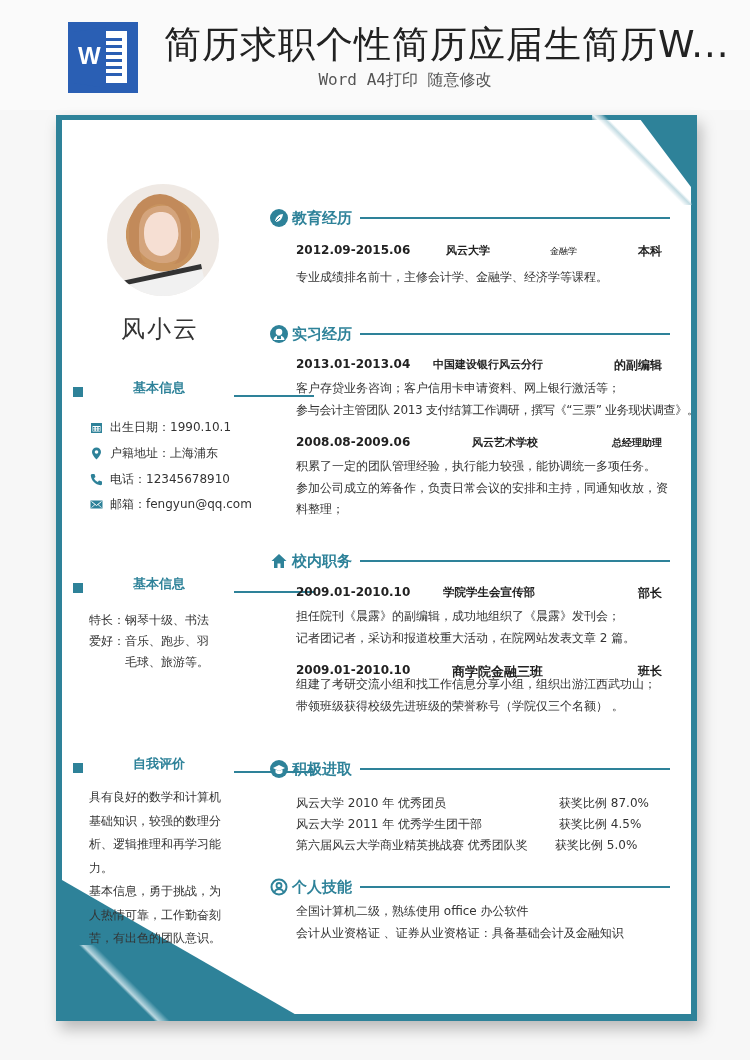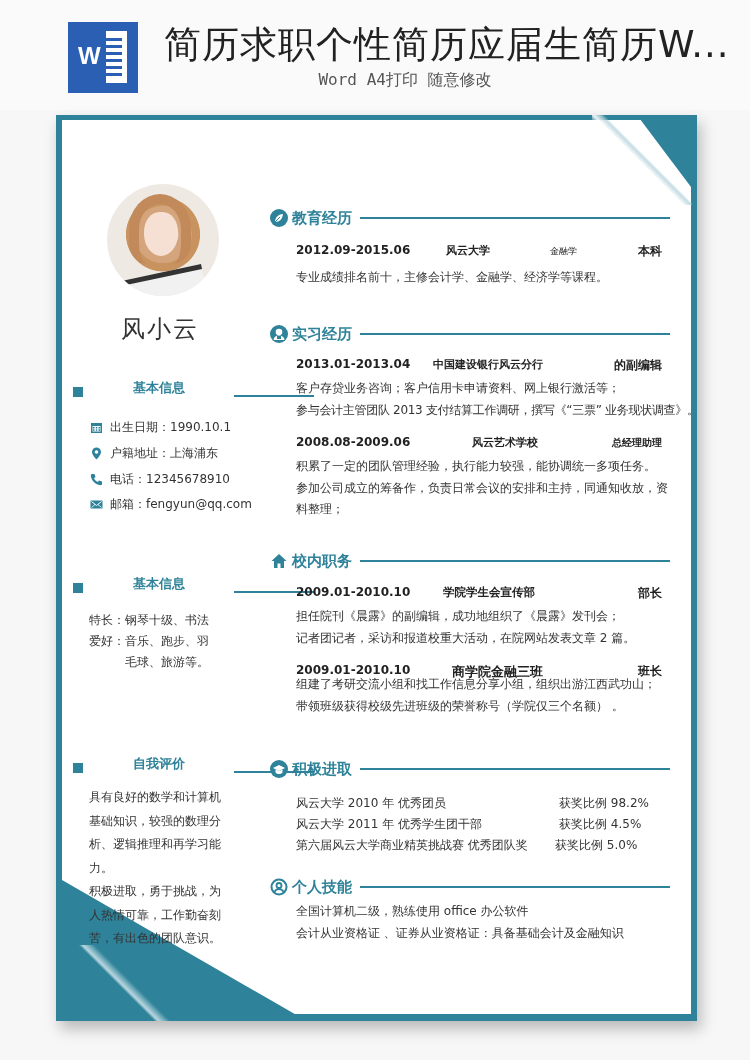--- a/index.html
+++ b/index.html
@@ -155,21 +155,21 @@
   </div>
 </div>
 
 <div class="side-head" style="top:755px">
   <span class="sq"></span>
   <span class="lbl">自我评价</span>
   <span class="line"></span>
 </div>
 <div class="eval">
   <div>具有良好的数学和计算机基础知识，较强的数理分析、逻辑推理和再学习能力。</div>
-  <div>积极进取，勇于挑战，为人热情可靠，工作勤奋刻苦，有出色的团队意识。</div>
+  <div>基本信息，勇于挑战，为人热情可靠，工作勤奋刻苦，有出色的团队意识。</div>
 </div>
 
 <div class="sec-head" style="top:208px">
   <span class="sic">
     <svg width="18" height="18" viewBox="0 0 18 18">
         <path d="M5 13c0-5 4-8 8-8-0.5 5-3.5 8-8 8z" fill="#fff"></path>
         <path d="M5 13l5-5" stroke="#2e8299" stroke-width="1"></path>
       </svg>
   </span>
   <span class="stitle">教育经历</span>
@@ -246,21 +246,21 @@
     <svg width="18" height="18" viewBox="0 0 18 18">
         <path d="M3 8l6-3 6 3-6 3z" fill="#fff"></path>
         <path d="M5.5 9.5v3c1 1 2.2 1.5 3.5 1.5s2.5-0.5 3.5-1.5v-3L9 11z" fill="#fff"></path>
       </svg>
   </span>
   <span class="stitle">积极进取</span>
   <span class="sline"></span>
 </div>
 <div class="award" style="top:786px">
   <span style="left:0">风云大学 2010 年  优秀团员</span>
-  <span style="left:263px">获奖比例  98.2%</span>
+  <span style="left:263px">获奖比例  87.0%</span>
 </div>
 <div class="award" style="top:807px">
   <span style="left:0">风云大学 2011 年   优秀学生团干部</span>
   <span style="left:263px">获奖比例  4.5%</span>
 </div>
 <div class="award" style="top:828px">
   <span style="left:0">第六届风云大学商业精英挑战赛  优秀团队奖</span>
   <span style="left:259px">获奖比例  5.0%</span>
 </div>
 

